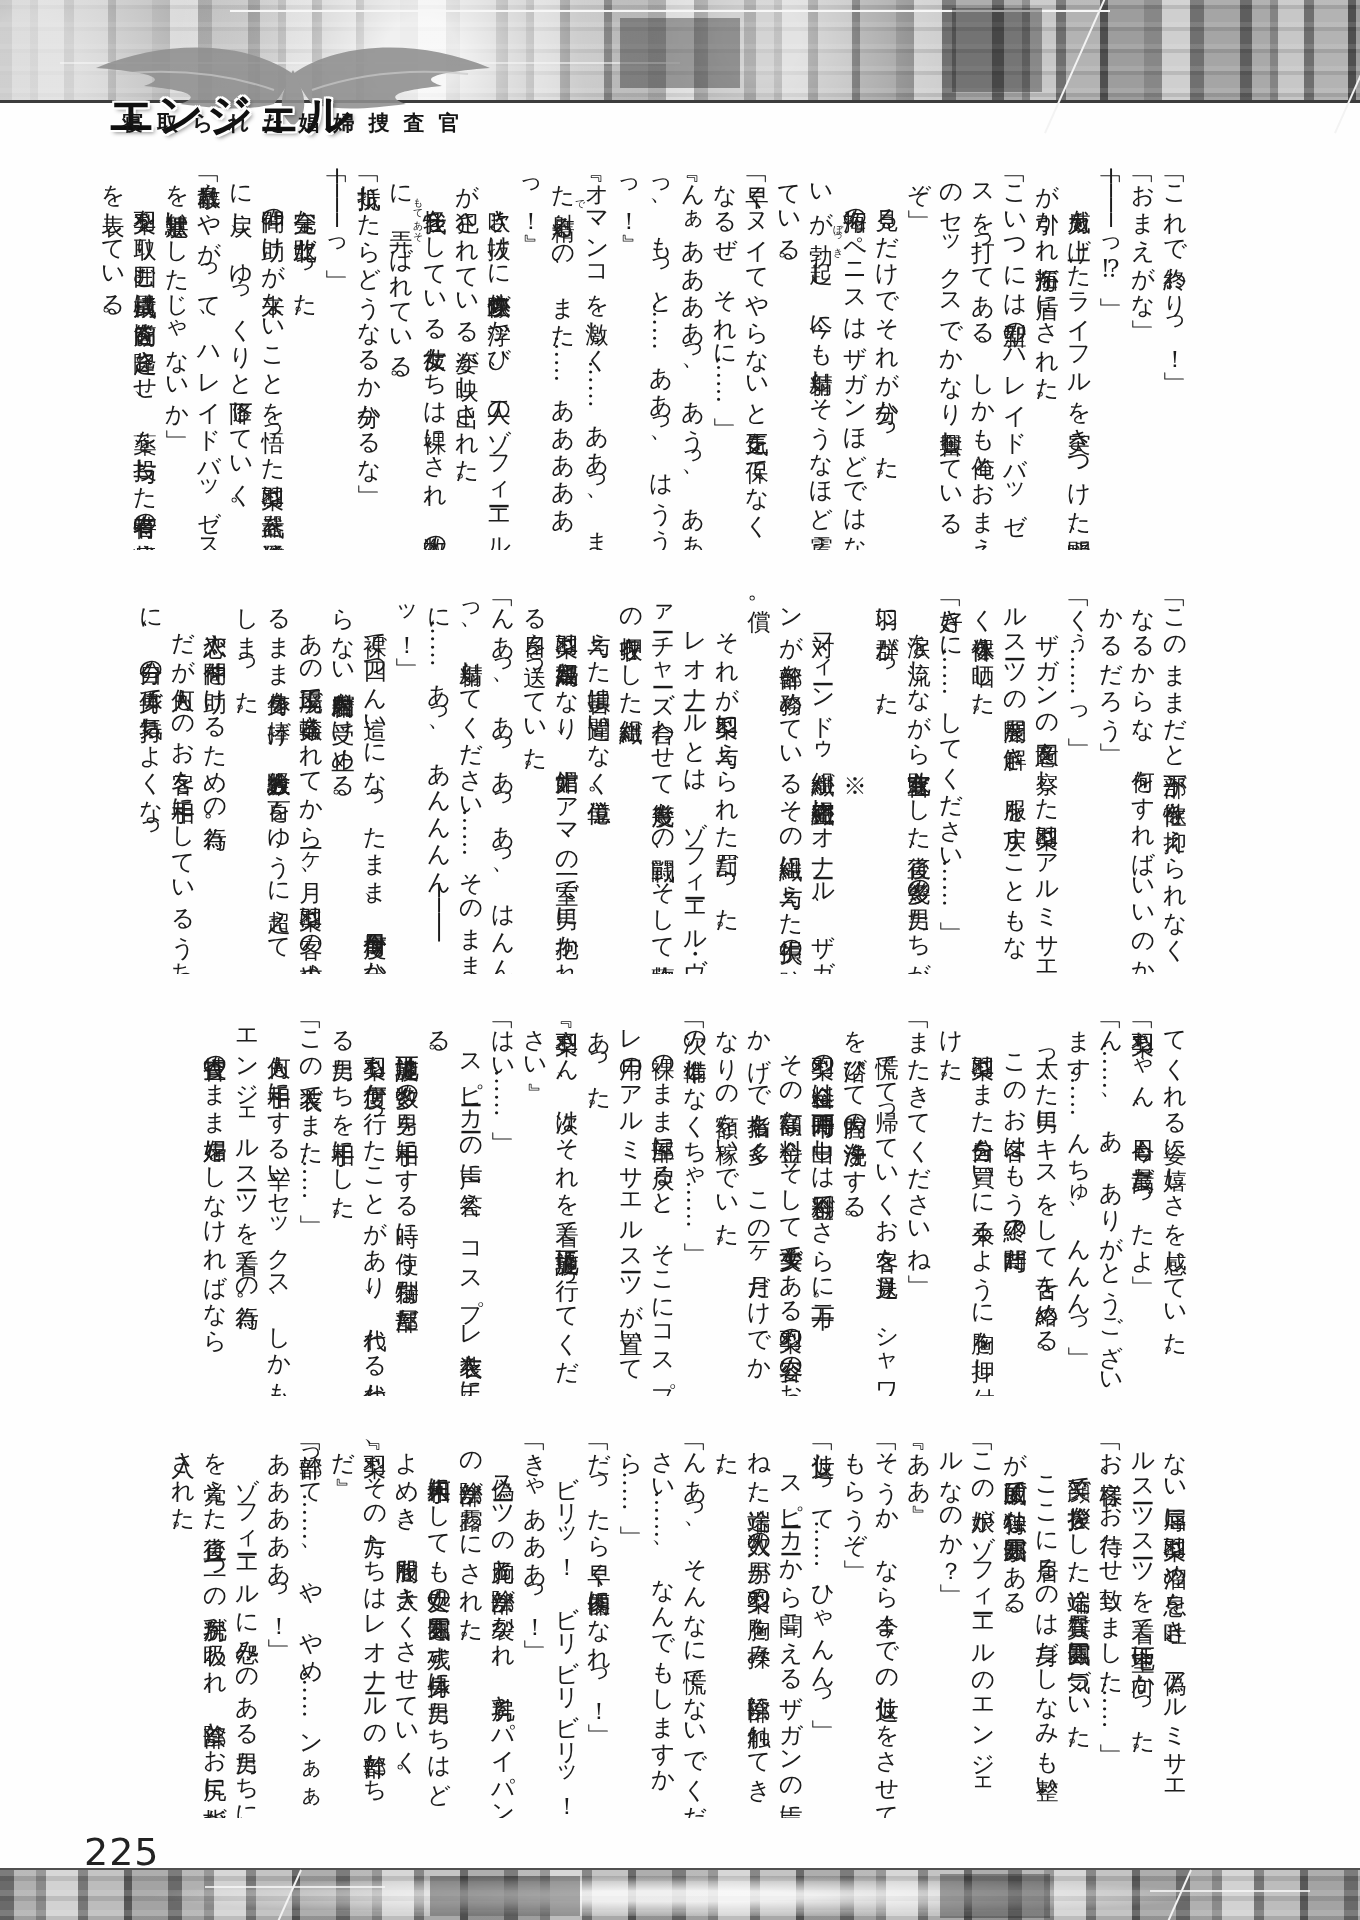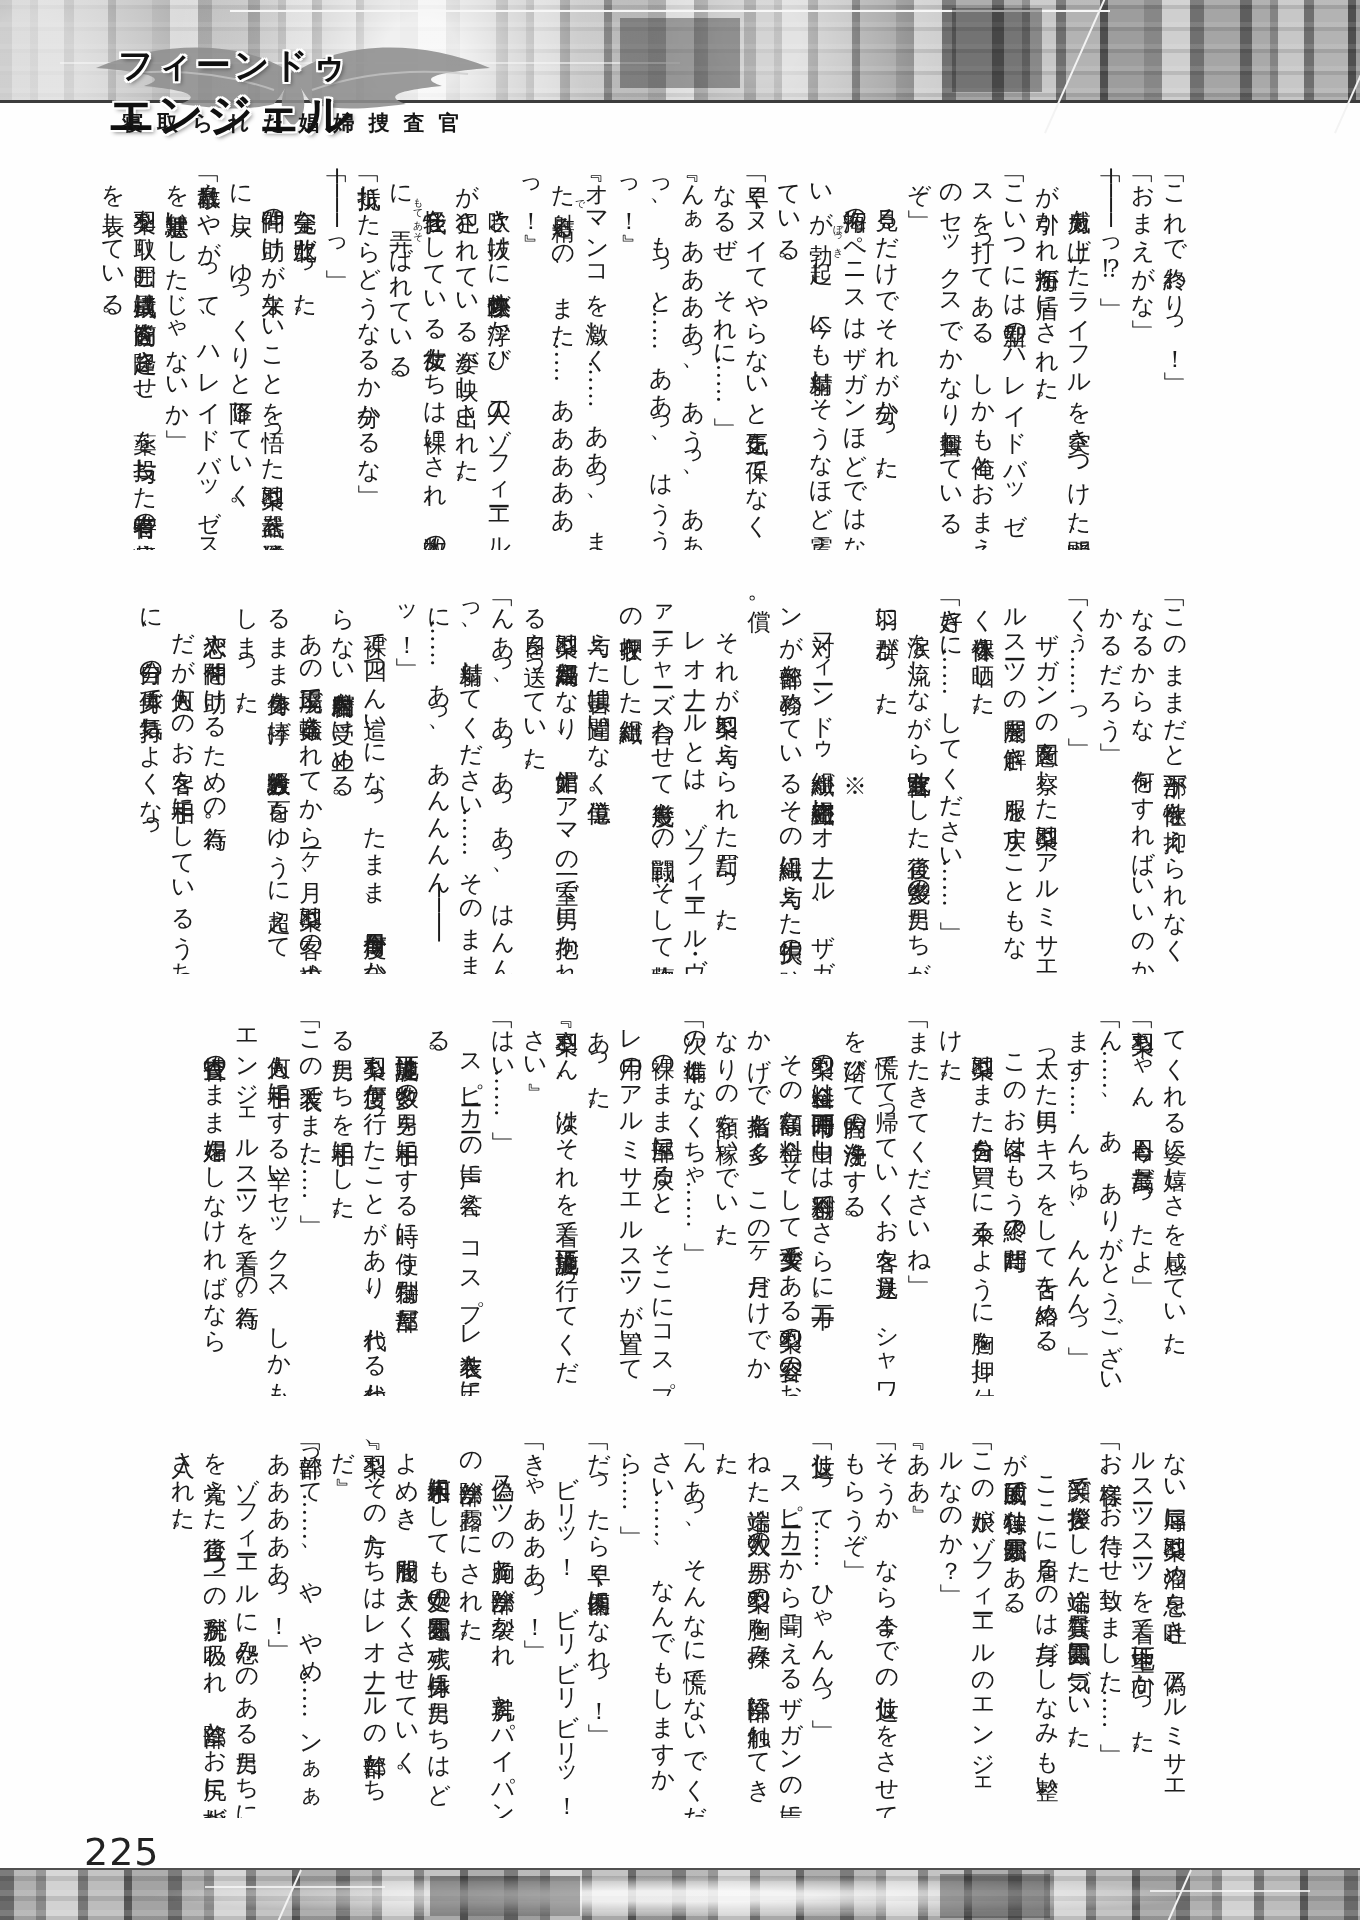--- a/index.html
+++ b/index.html
@@ -100,21 +100,20 @@
     <g fill="#8f8f8f" opacity="0.88">
       <path d="M215 40 C170 8 90 4 18 34 C70 38 92 44 66 52 C108 56 126 62 102 70 C140 75 168 77 196 70 C204 60 210 50 215 40 Z"></path>
       <path d="M215 40 C260 8 340 4 412 34 C360 38 338 44 364 52 C322 56 304 62 328 70 C290 75 262 77 234 70 C226 60 220 50 215 40 Z"></path>
       <path d="M215 36 C200 64 200 80 215 92 C230 80 230 64 215 36 Z"></path>
     </g>
     <g stroke="#c9c9c9" stroke-width="2" opacity="0.7" fill="none">
       <path d="M40 40 C100 34 150 40 196 56"></path>
       <path d="M390 40 C330 34 280 40 234 56"></path>
     </g>
   </svg>
-  <div class="t-outline t1">フィーンドゥ</div>
   <div class="t-outline t2">エンジェル</div>
 </div>
 
 <div class="subwrap">
   <div class="subtitle">寝取られた娼婦捜査官</div>
 </div>
 
 <div id="section-1" class="vsec">
     <p>「これで終わりっ！」</p>
     <p>「おまえがな」</p>

